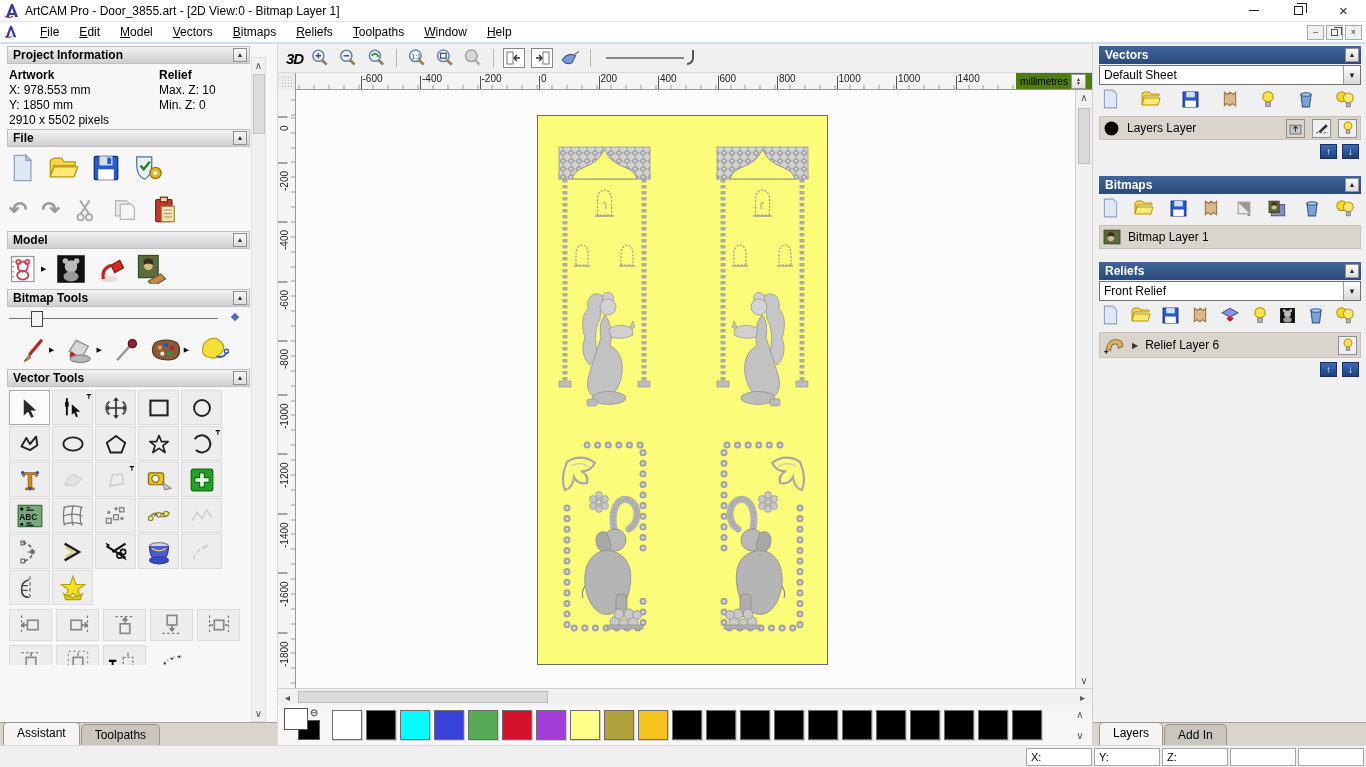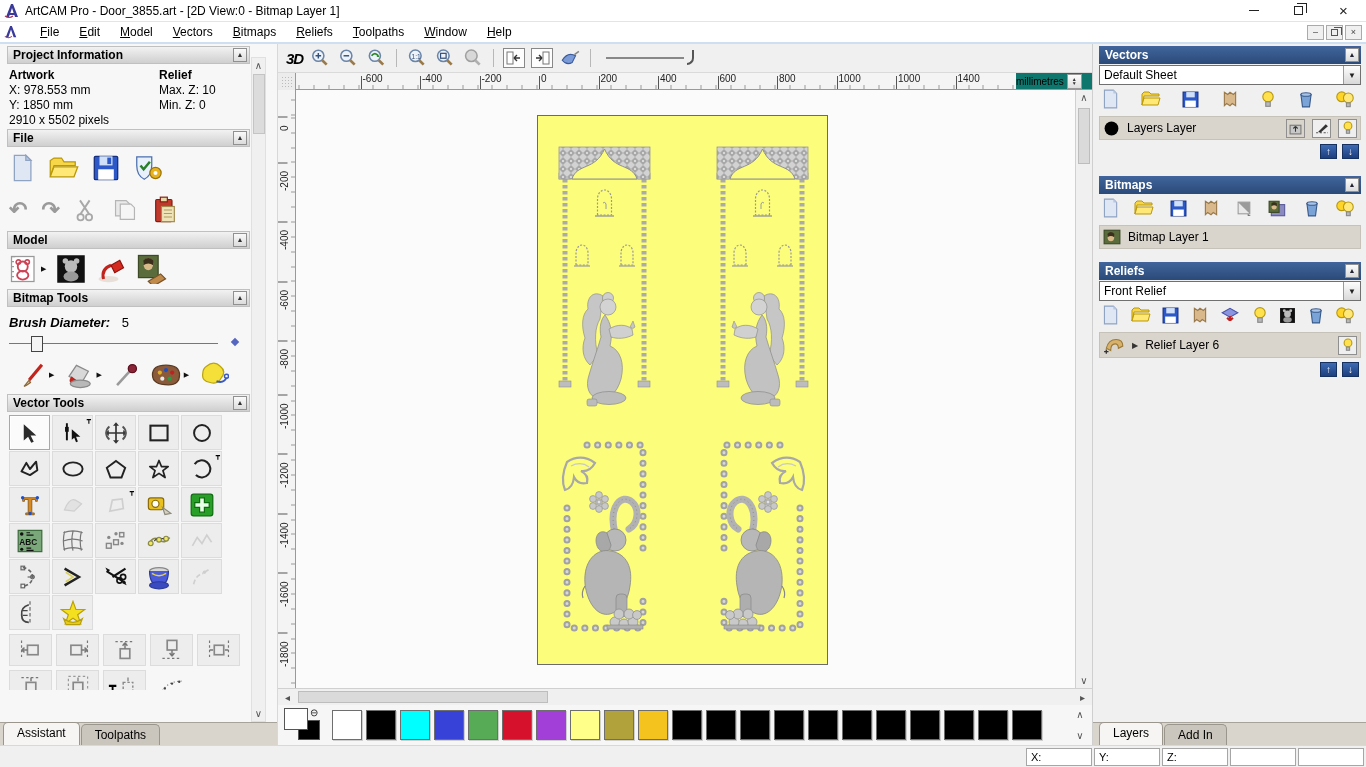--- a/index.html
+++ b/index.html
@@ -75,21 +75,21 @@
   .tbslider .jhandle { position:absolute; right:0; top:2px; width:7px; height:15px; border-right:2px solid #555; border-bottom:2px solid #555; border-radius:0 0 7px 0; }
 
   #ruler-row { height:17px; display:flex; background:#f4f4f4; border-bottom:1px solid #999; }
   #ruler-corner { width:18px; height:17px; border-right:1px solid #999; background:#ececec; position:relative; }
   #ruler-corner .dots { position:absolute; left:3px; top:3px; width:11px; height:11px; background:
      radial-gradient(#bbb 1px, transparent 1px); background-size:3px 3px; }
   #hruler { position:relative; flex:1; overflow:hidden; background:
      repeating-linear-gradient(90deg, #999 0 1px, transparent 1px 14.88px); background-position:2.5px bottom; background-size:100% 4px; background-repeat:repeat-x; }
   .htick { position:absolute; top:0px; font-size:10px; color:#222; }
   .htick:before { content:""; position:absolute; left:-2px; top:3px; height:14px; border-left:1px solid #555; }
-  #hruler-units { width:76px; display:flex; align-items:center; justify-content:flex-start; font-size:10px; padding-right:2px; background:#0f766e; }
+  #hruler-units { width:76px; display:flex; align-items:center; justify-content:center; font-size:10px; padding-right:2px; background:#4d7c0f; }
   #unit-spin { width:15px; height:15px; border:1px solid #999; background:linear-gradient(#fcfcfc,#dfdfdf); margin-left:3px; display:flex; flex-direction:column; align-items:center; justify-content:center; font-size:5px; line-height:4px; color:#333; }
 
   #canvas-body { display:flex; height:598px; }
   #vruler { width:18px; position:relative; background:#f4f4f4; border-right:1px solid #999; overflow:hidden;
      background-image:repeating-linear-gradient(0deg, #999 0 1px, transparent 1px 14.88px); background-position:right 25.5px; background-size:4px 100%; background-repeat:repeat-y; }
   .vtick { position:absolute; left:1px; font-size:10px; color:#222; transform:rotate(-90deg); transform-origin:left top; white-space:nowrap; }
   .vtick:before { content:""; position:absolute; right:-14px; top:2px; width:12px; border-top:1px solid #555; transform:rotate(90deg); }
   #viewport { position:relative; flex:1; background:#fbfbfb; overflow:hidden; }
   #artwork { position:absolute; left:241px; top:25px; width:291px; height:550px; border:1px solid #6b6b6b; background:#fdfd7c; }
 
@@ -296,24 +296,20 @@
               <ellipse cx="10" cy="8" rx="4" ry="5" fill="#d8b98a"></ellipse>
               <path d="M6 5 q4 -4 8 0 l0 4 q-4 -3 -8 0 z" fill="#3a2e1c"></path>
               <path d="M10 22 l10 -6 l4 4 l-10 6 z" fill="#c08a4a" stroke="#7a5426"></path>
             </svg>
           </span>
       </div>
 
       <div class="sechead">
         <span>Bitmap Tools</span>
         <span class="collapsebtn">▲</span>
-      </div>
-      <div class="brushrow">
-        <span>Brush Diameter:</span>
-        <span class="val">5</span>
       </div>
       <div class="sliderwrap">
         <div class="slidertrack"></div>
         <div class="sliderhandle"></div>
         <div class="sliderdiamond"></div>
       </div>
       <div class="iconrow tight" style="padding-left:12px;">
         <span class="tool">
             <svg width="28" height="26" viewBox="0 0 22 20">
               <path d="M18 2 L8 14" stroke="#c0241c" stroke-width="2.5"></path>

